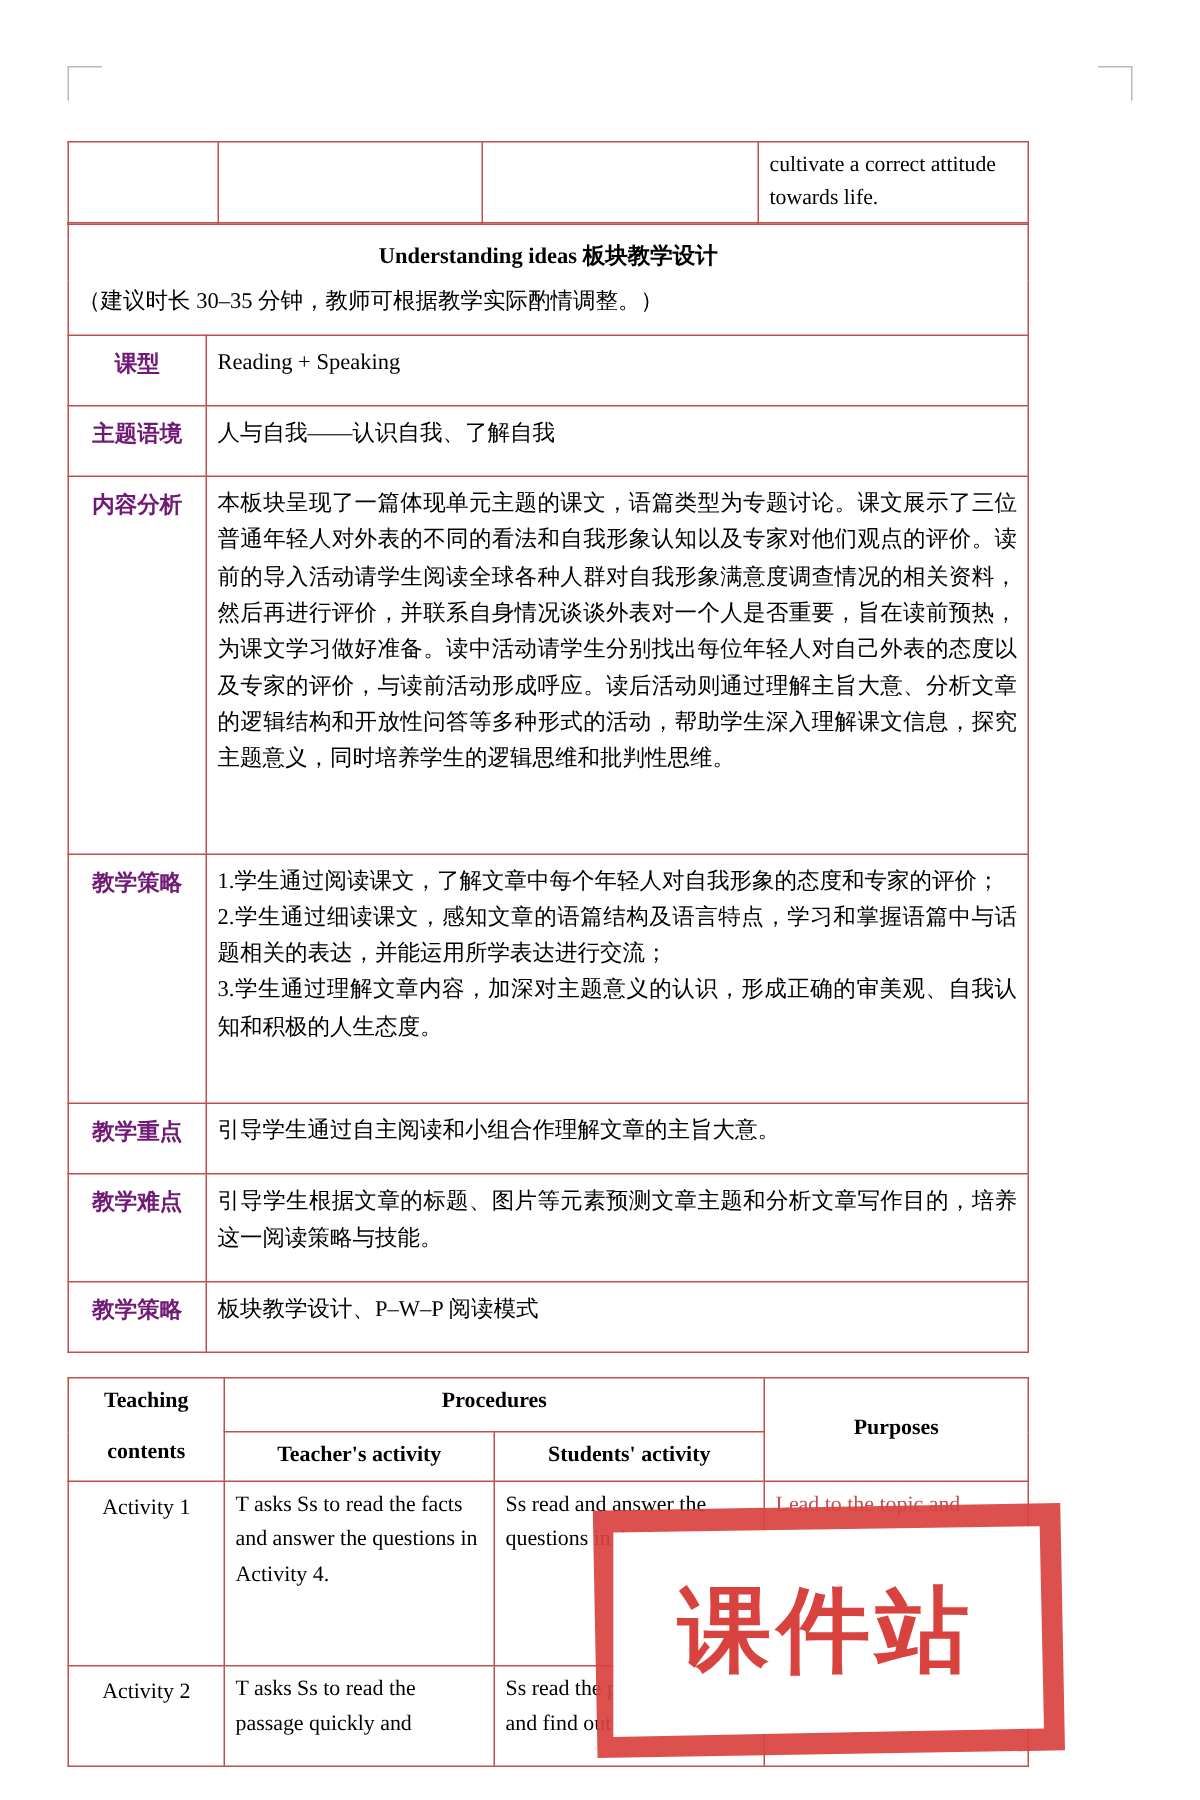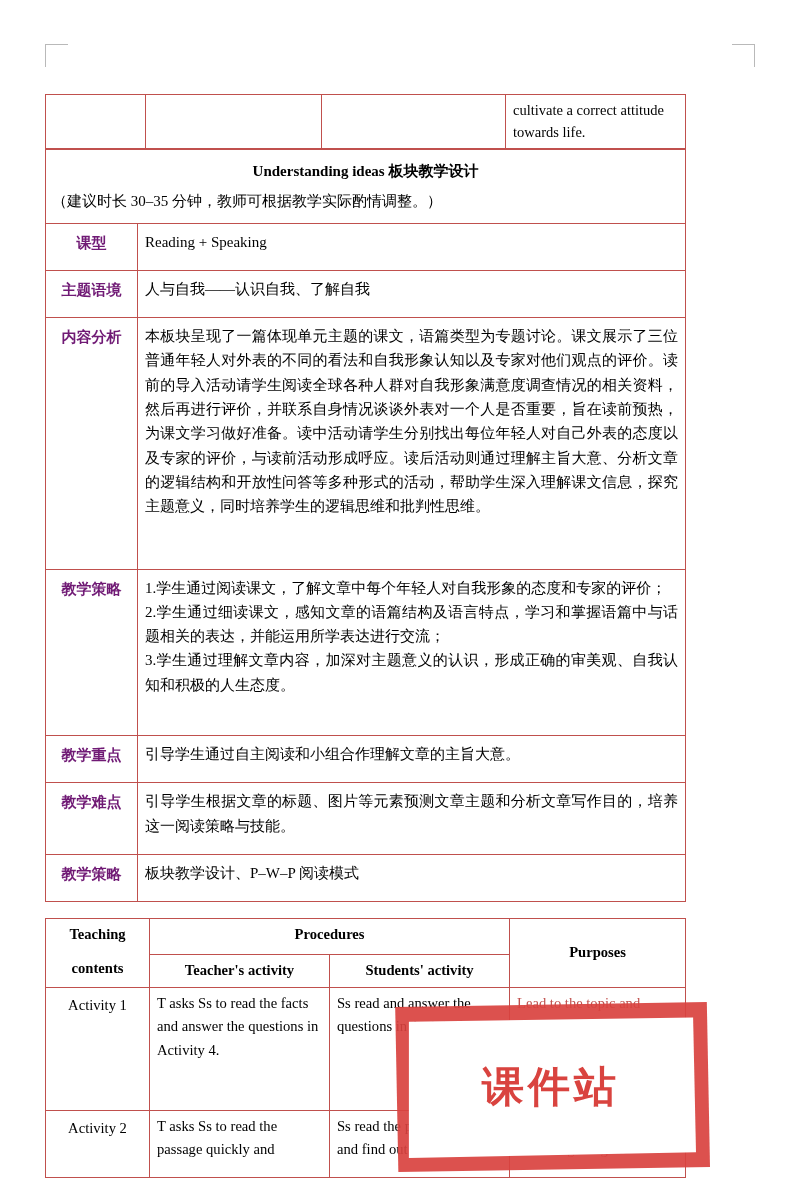--- a/index.html
+++ b/index.html
@@ -174,21 +174,21 @@
   }
   .stamp .stamp-text {
     position: absolute;
     left: 0; right: 0;
     top: 50%;
     transform: translateY(-50%);
     text-align: center;
     color: #d9433f;
     font-family: "DejaVu Sans", sans-serif;
     font-weight: bold;
-    font-size: 42px;
+    font-size: 62px;
     letter-spacing: 4px;
     line-height: 1;
   }
 </style>
 </head>
 <body>
 
 <div class="page">
 
   <div class="crop tl"></div>

